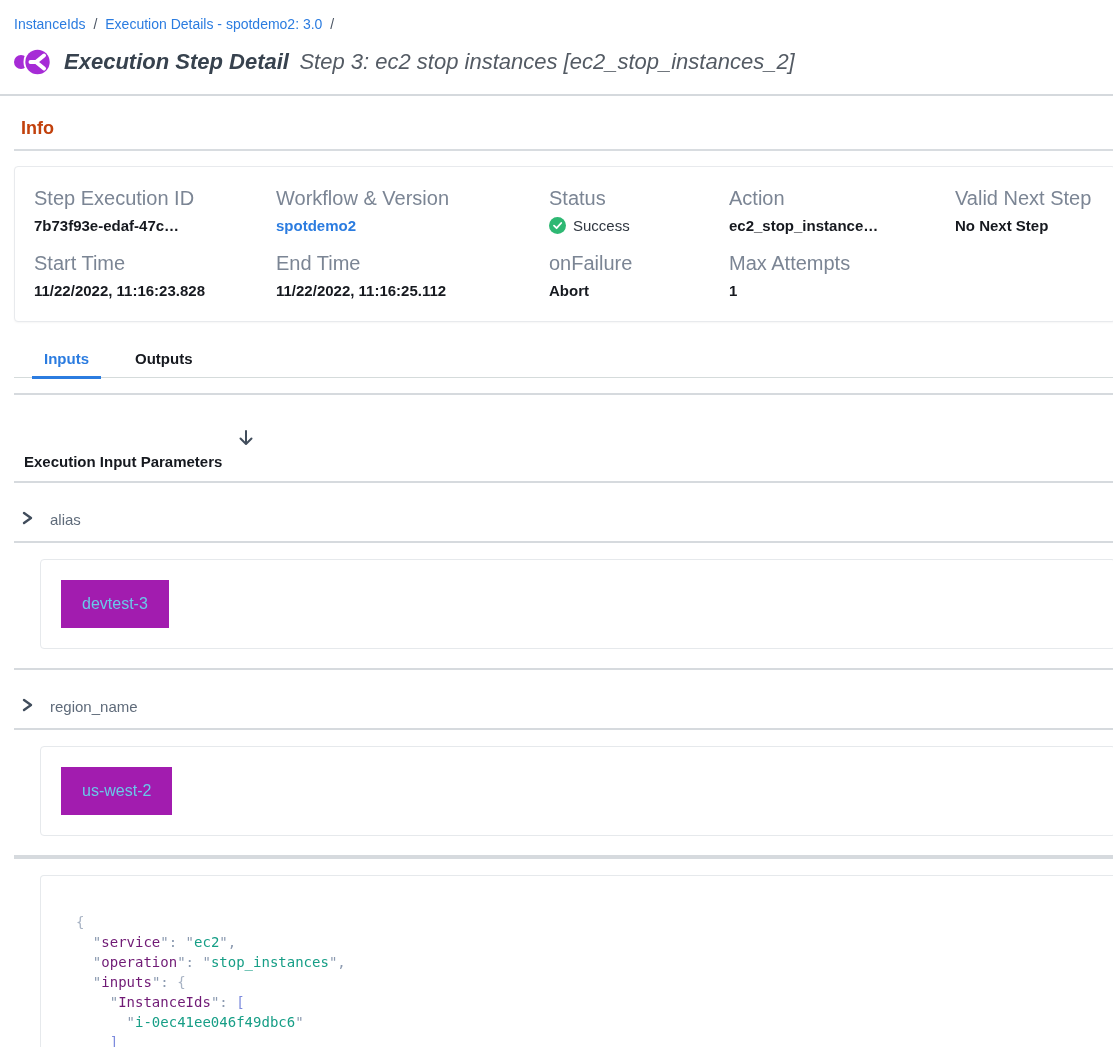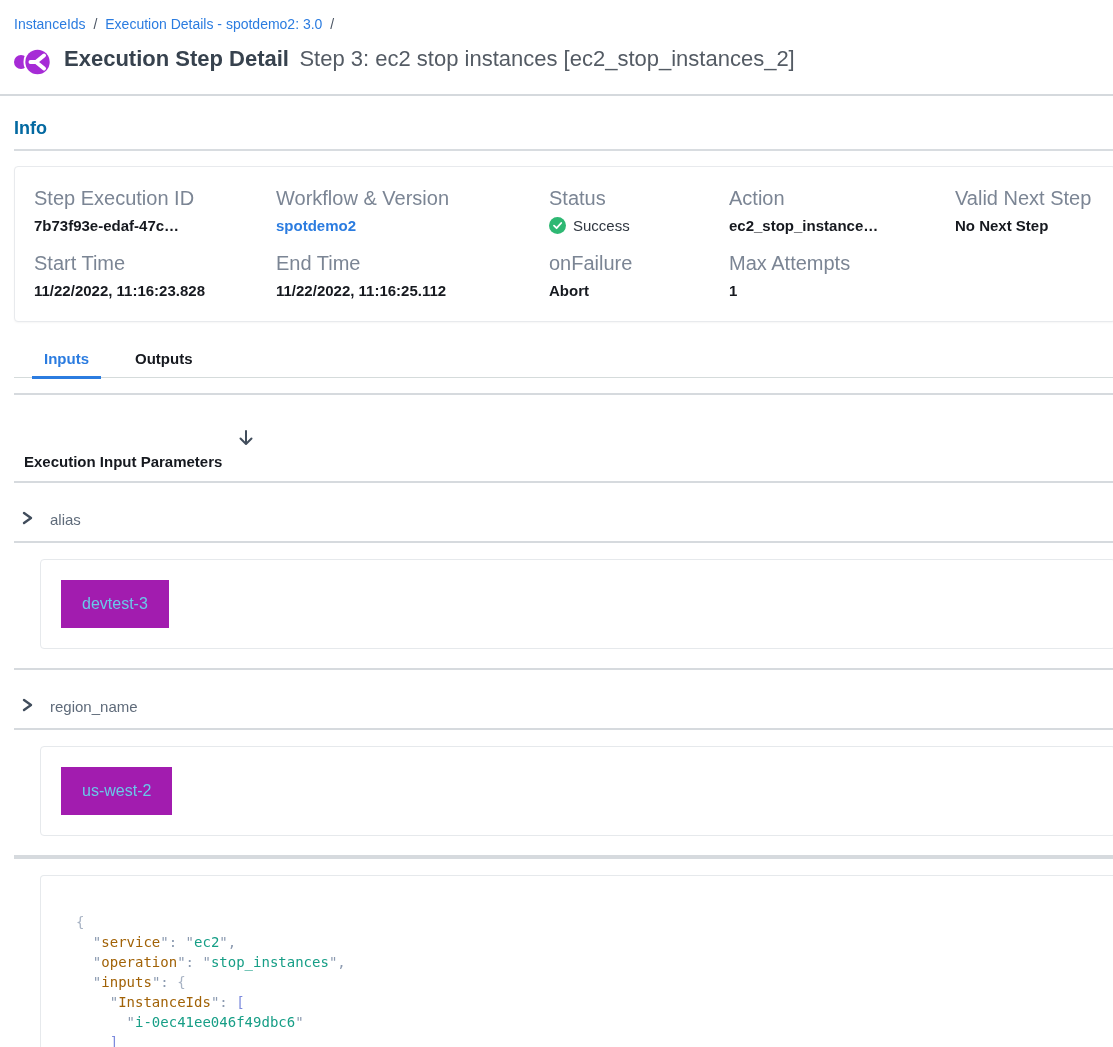--- a/index.html
+++ b/index.html
@@ -7,28 +7,28 @@
     font-family:"Liberation Sans","DejaVu Sans",sans-serif; color:#16191f; }
   .page { width:1113px; height:1047px; overflow:hidden; }
   .content { padding:0 0 0 14px; }
 
   
   .breadcrumb { padding:16px 0 0 14px; font-size:14px; color:#687078; }
   .breadcrumb a { color:#2b7ce0; text-decoration:none; cursor:pointer; }
   .breadcrumb .sep { color:#4b5563; margin:0 4px; }
 
   
-  .page-header { display:flex; gap:12px; padding:14px 0 0 14px; }
+  .page-header { display:flex; align-items:center; gap:12px; padding:14px 0 0 14px;font-style:italic; }
   .logo { width:38px; height:32px; flex:0 0 auto; }
   .page-title { font-size:22px; font-weight:700; color:#37424e; }
   .page-subtitle { font-size:22px; font-weight:400; color:#545b64; margin-left:6px; }
   .header-rule { border:none; border-top:2px solid #d5d9dd; margin-top:16px; }
 
   
-  .info-heading { font-size:18px; font-weight:700; color:#0369a1; margin:22px 0 10px 0; }
+  .info-heading { font-size:18px; font-weight:700; color:#c2410c; margin:22px 0 10px 7px; }
   .divider { border:none; border-top:2px solid #d8dce0; }
   .divider.soft { border-top-color:#d6dade; }
 
   .info-card { margin-top:15px; margin-right:-3px; border:1px solid #e8eaed; border-radius:4px;
     box-shadow:0 1px 2px rgba(0,0,0,0.04); background:#fff;
     display:grid; grid-template-columns:242px 273px 180px 226px 1fr;
     padding:20px 0 22px 19px; row-gap:17px; }
   .field-label { font-size:20px; color:#7b8594; margin-bottom:7px; }
   .field-value { font-size:15px; font-weight:600; color:#16191f; }
   .field-value.link { color:#2b7ce0; cursor:pointer; text-decoration:none; display:inline-block; }
@@ -55,21 +55,21 @@
   .section-name { font-size:15px; color:#5f6b7a; }
 
   .section-box { margin:16px 0 19px 26px; margin-right:-3px; border:1px solid #e6e9ec;
     border-radius:4px; background:#fff; padding:20px; min-height:88px; }
   .chip { display:inline-block; background:#a21caf; padding:15px 21px; font-size:16px; color:#69c9e9; }
 
   .code-box { margin:16px 0 0 26px; margin-right:-3px; border:1px solid #e6e9ec;
     border-radius:4px 4px 0 0; border-bottom:none; background:#fff; padding:36px 20px 30px 35px; min-height:245px; }
   .code-line { font-family:"DejaVu Sans Mono","Liberation Mono",monospace; font-size:14px;
     line-height:20px; white-space:pre; }
-  .tk-key { color:#a16207; }
+  .tk-key { color:#701a75; }
   .tk-str { color:#169e86; }
   .tk-punc { color:#8b9ab0; }
   .tk-brace { color:#a8b3c4; }
   .tk-bracket { color:#7d8bdd; }
 </style>
 </head>
 <body>
 
 <div class="page">
 

